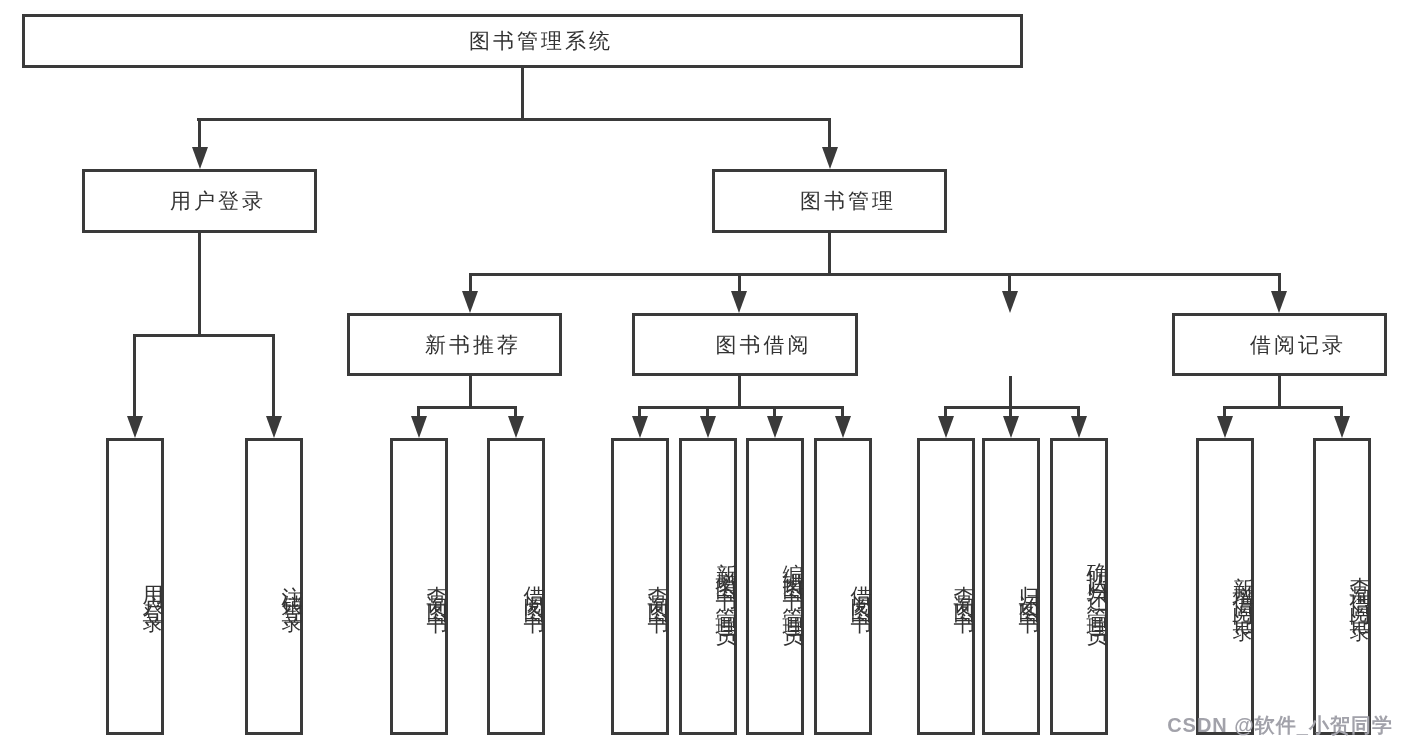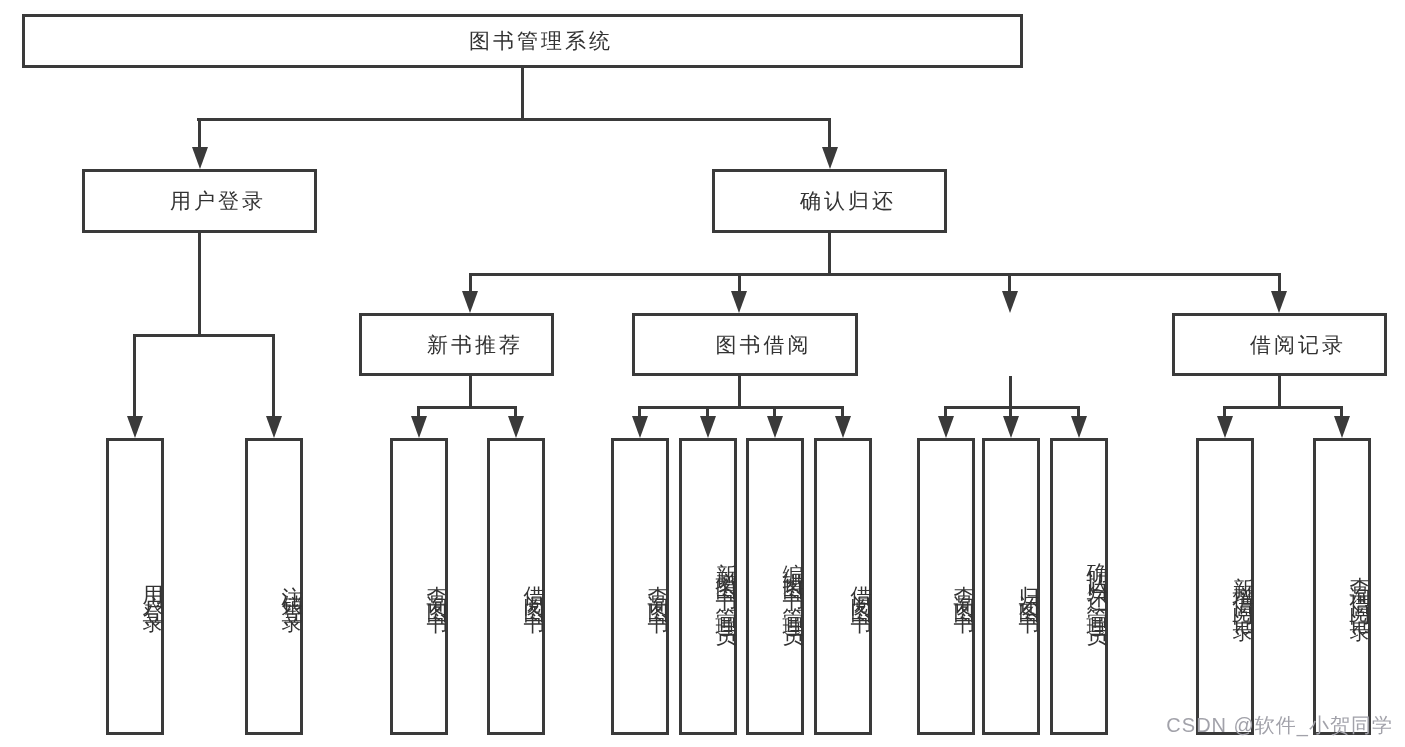--- a/index.html
+++ b/index.html
@@ -27,21 +27,21 @@
   }
   .vl{position:absolute;width:3px;background:var(--line);}
   .hl{position:absolute;height:3px;background:var(--line);}
   .ah{
     position:absolute;width:0;height:0;
     border-left:8px solid transparent;border-right:8px solid transparent;
     border-top:22px solid var(--line);
   }
   .watermark{
     position:absolute;top:712px;right:12px;
-    font-size:20px;letter-spacing:1px;color:var(--watermark);
+    font-size:20px;letter-spacing:1px;color:var(--watermark);font-weight:bold;
   }
 </style>
 </head>
 <body>
 
 <div class="stage">
 
   <div class="vl" style="left:521px;top:68px;height:52px"></div>
   <div class="hl" style="left:197px;top:118px;width:634px"></div>
   <div class="vl" style="left:198px;top:118px;height:32px"></div>
@@ -101,24 +101,24 @@
   <div class="ah" style="left:1334px;top:416px"></div>
 
   <div class="box" style="left:22px;top:14px;width:1001px;height:54px">
     <span class="lbl">图书管理系统</span>
   </div>
 
   <div class="box" style="left:82px;top:169px;width:235px;height:64px">
     <span class="lbl">用户登录</span>
   </div>
   <div class="box" style="left:712px;top:169px;width:235px;height:64px">
-    <span class="lbl">确认归还</span>
+    <span class="lbl">图书管理</span>
   </div>
 
-  <div class="box" style="left:359px;top:313px;width:195px;height:63px">
+  <div class="box" style="left:347px;top:313px;width:215px;height:63px">
     <span class="lbl">新书推荐</span>
   </div>
   <div class="box" style="left:632px;top:313px;width:226px;height:63px">
     <span class="lbl">图书借阅</span>
   </div>
   <div class="box" style="left:1172px;top:313px;width:215px;height:63px">
     <span class="lbl">借阅记录</span>
   </div>
 
   <div class="box leaf" style="left:106px;top:438px;width:58px;height:297px">

